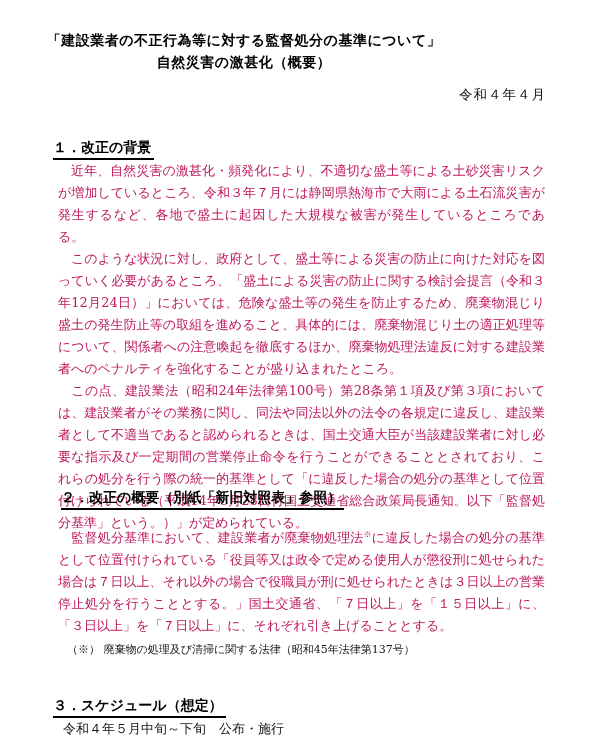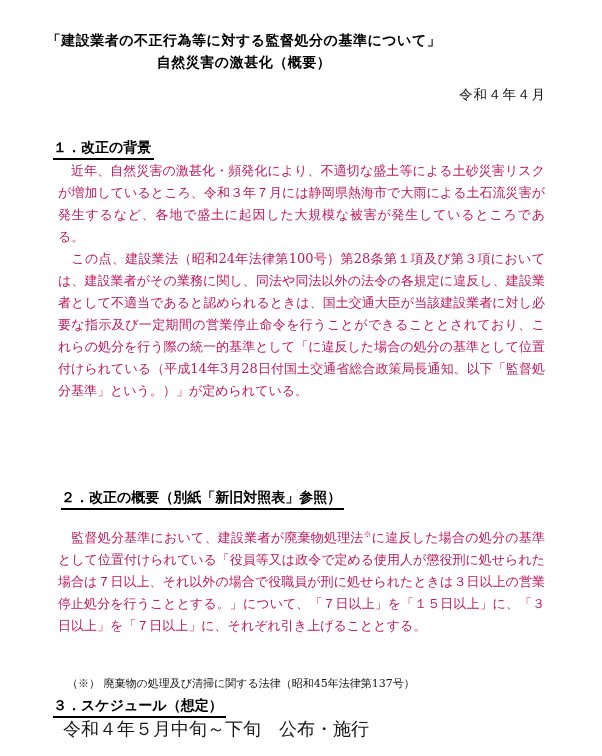--- a/index.html
+++ b/index.html
@@ -90,29 +90,28 @@
   
   .footnote-block {
     position: absolute;
     left: 67px;
     top: 642px;
     width: 480px;
     font-family: "DejaVu Serif", "Liberation Serif", serif;
     font-size: 11px;
     line-height: 15px;
     color: #161616;
-    margin-top: 34px;
   }
   
   .body-3 {
     position: absolute;
     left: 63px;
     top: 719px;
     font-family: "DejaVu Serif", "Liberation Serif", serif;
-    font-size: 18px;
+    font-size: 13px;
     line-height: 19.2px;
     color: #161616;
   }
 </style>
 </head>
 <body>
 
 <div class="page">
 
   <div class="title-block">
@@ -123,29 +122,30 @@
   <div class="meta-block">
     <div class="meta-date">令和４年４月</div>
   </div>
 
   <h2 class="sec-heading heading-1">
     <span class="hline">１．改正の背景</span>
   </h2>
 
   <div class="body-block body-1">
     <p>　近年、自然災害の激甚化・頻発化により、不適切な盛土等による土砂災害リスクが増加しているところ、令和３年７月には静岡県熱海市で大雨による土石流災害が発生するなど、各地で盛土に起因した大規模な被害が発生しているところである。</p>
+    <p>　このような状況に対し、政府として、盛土等による災害の防止に向けた対応を図っていく必要があるところ、「盛土による災害の防止に関する検討会提言（令和３年12月24日）」においては、危険な盛土等の発生を防止するため、廃棄物混じり盛土の発生防止等の取組を進めること、具体的には、廃棄物混じり土の適正処理等について、関係者への注意喚起を徹底するほか、廃棄物処理法違反に対する建設業者へのペナルティを強化することが盛り込まれたところ。</p>
     <p>　この点、建設業法（昭和24年法律第100号）第28条第１項及び第３項においては、建設業者がその業務に関し、同法や同法以外の法令の各規定に違反し、建設業者として不適当であると認められるときは、国土交通大臣が当該建設業者に対し必要な指示及び一定期間の営業停止命令を行うことができることとされており、これらの処分を行う際の統一的基準として「に違反した場合の処分の基準として位置付けられている（平成14年3月28日付国土交通省総合政策局長通知。以下「監督処分基準」という。）」が定められている。</p>
   </div>
 
   <h2 class="sec-heading heading-2">
     <span class="hline">２．改正の概要（別紙「新旧対照表」参照）</span>
   </h2>
 
   <div class="body-block body-2">
-    <p><span>　監督処分基準において、建設業者が廃棄物処理法</span><span class="sup-mark">※</span><span>に違反した場合の処分の基準として位置付けられている「役員等又は政令で定める使用人が懲役刑に処せられた場合は７日以上、それ以外の場合で役職員が刑に処せられたときは３日以上の営業停止処分を行うこととする。」について、「７日以上」を「１５日以上」に、「３日以上」を「７日以上」に、それぞれ引き上げることとする。</span></p>
+    <p><span>　監督処分基準において、建設業者が廃棄物処理法</span><span class="sup-mark">※</span><span>に違反した場合の処分の基準として位置付けられている「役員等又は政令で定める使用人が懲役刑に処せられた場合は７日以上、それ以外の場合で役職員が刑に処せられたときは３日以上の営業停止処分を行うこととする。」国土交通省、「７日以上」を「１５日以上」に、「３日以上」を「７日以上」に、それぞれ引き上げることとする。</span></p>
   </div>
 
   <div class="footnote-block">（※） 廃棄物の処理及び清掃に関する法律（昭和45年法律第137号）</div>
 
   <h2 class="sec-heading heading-3">
     <span class="hline">３．スケジュール（想定）</span>
   </h2>
 
   <div class="body-3">令和４年５月中旬～下旬　公布・施行</div>
 

